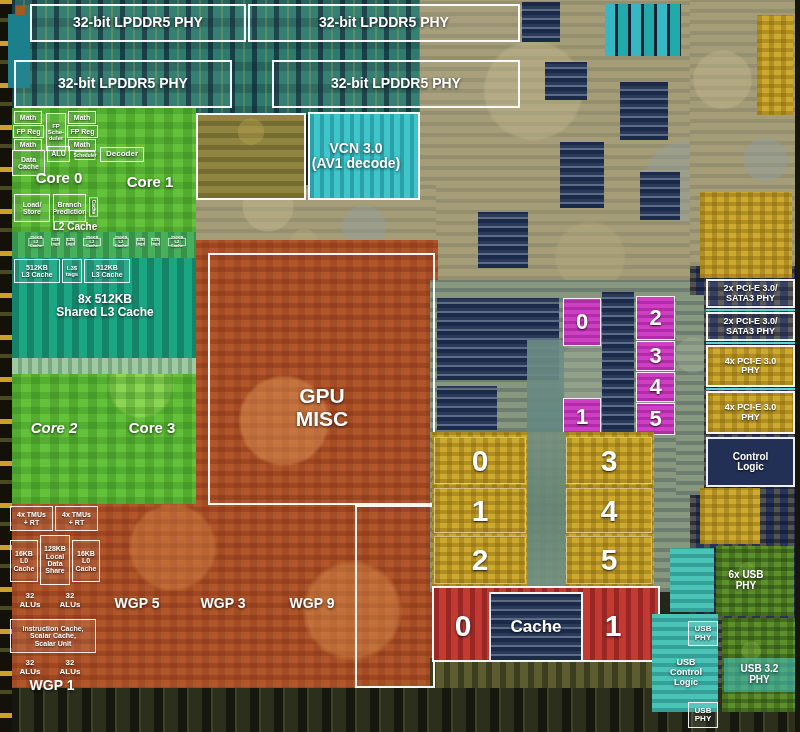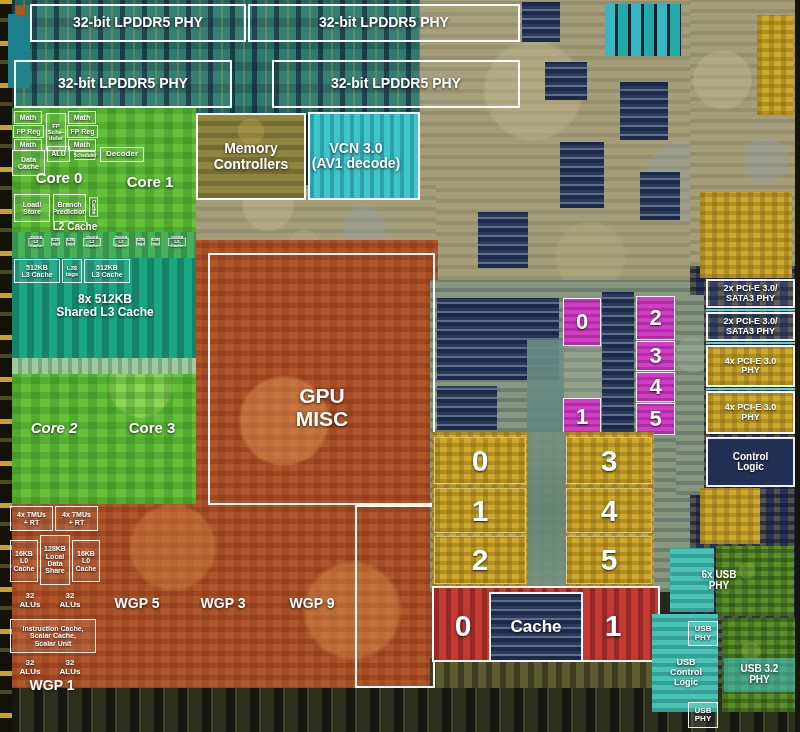--- a/index.html
+++ b/index.html
@@ -190,22 +190,20 @@
 tags</div>
   <div class="chip f7" style="left:84px;top:259px;width:46px;height:24px;">512KB
 L3 Cache</div>
   <div class="lbl f12" style="left:35px;top:290px;width:140px;height:32px;">8x 512KB
 Shared L3 Cache</div>
 
   <div class="lbl f15" style="left:24px;top:418px;width:60px;height:20px;font-style:italic;">Core 2</div>
   <div class="lbl f15" style="left:120px;top:418px;width:64px;height:20px;">Core 3</div>
 
   <div class="abs frame mc-tex" style="left:196px;top:113px;width:110px;height:87px;"></div>
-  <div class="lbl f13" style="left:196px;top:113px;width:110px;height:87px;">Memory
-Controllers</div>
   <div class="abs frame cyan-tex" style="left:308px;top:112px;width:112px;height:88px;"></div>
   <div class="lbl f13" style="left:308px;top:112px;width:96px;height:88px;">VCN 3.0
 (AV1 decode)</div>
 
   <div class="abs frame" style="left:208px;top:253px;width:227px;height:252px;background:none;"></div>
   <div class="abs frame" style="left:355px;top:505px;width:80px;height:183px;background:none;"></div>
   <div class="lbl f21" style="left:268px;top:382px;width:108px;height:52px;">GPU
 MISC</div>
 
   <div class="chip f7" style="left:10px;top:506px;width:43px;height:25px;">4x TMUs
@@ -268,21 +266,21 @@
   <div class="abs" style="left:706px;top:342px;width:89px;height:2px;background:#59d8d0;"></div>
   <div class="chip f9 gold-tex" style="left:706px;top:345px;width:89px;height:42px;border-width:2px;">4x PCI-E 3.0
 PHY</div>
   <div class="abs" style="left:706px;top:388px;width:89px;height:2px;background:#59d8d0;"></div>
   <div class="chip f9 gold-tex" style="left:706px;top:391px;width:89px;height:43px;border-width:2px;">4x PCI-E 3.0
 PHY</div>
   <div class="chip f10" style="left:706px;top:437px;width:89px;height:50px;border-width:2px;background:#223055;">Control
 Logic</div>
 
   <div class="abs usbgreen-tex" style="left:716px;top:546px;width:78px;height:70px;"></div>
-  <div class="lbl f10" style="left:689px;top:560px;width:60px;height:42px;">6x USB
+  <div class="lbl f10" style="left:716px;top:560px;width:60px;height:42px;">6x USB
 PHY</div>
   <div class="abs usb-cyan-tex" style="left:652px;top:614px;width:66px;height:98px;"></div>
   <div class="abs usbgreen-tex" style="left:722px;top:618px;width:73px;height:94px;"></div>
   <div class="chip f8" style="left:688px;top:621px;width:30px;height:25px;">USB
 PHY</div>
   <div class="lbl f9" style="left:660px;top:652px;width:52px;height:42px;">USB
 Control
 Logic</div>
   <div class="abs" style="left:724px;top:658px;width:71px;height:34px;background:rgba(60,190,200,.55);"></div>
   <div class="lbl f10" style="left:724px;top:660px;width:71px;height:30px;">USB 3.2

